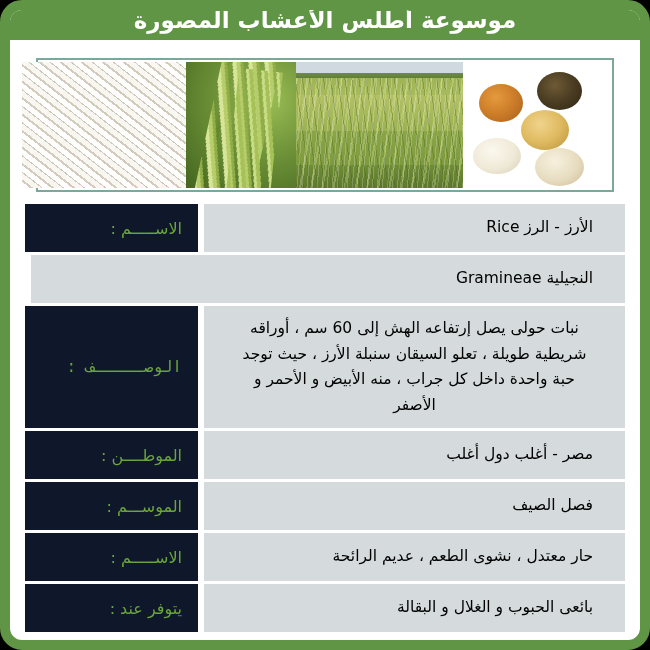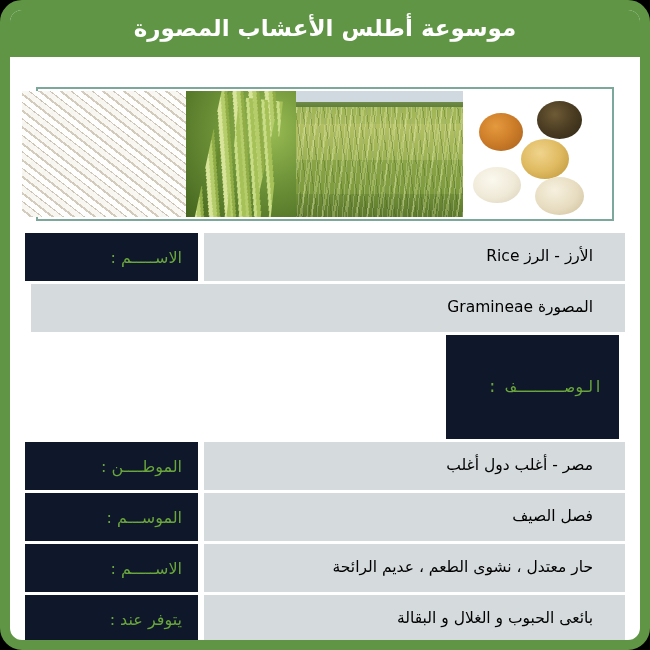--- a/index.html
+++ b/index.html
@@ -20,26 +20,26 @@
     height: 650px;
     box-sizing: border-box;
     background: #ffffff;
     border: 10px solid #5f9544;
     border-radius: 22px;
     overflow: hidden;
   }
 
   
   .header {
-    height: 57px;
+    height: 40px;
     background: #5f9544;
     display: flex;
     align-items: center;
     justify-content: center;
-    margin: -10px -10px 16px -10px;
+    margin: -10px -10px 4px -10px;
   }
   .header-title {
     color: #ffffff;
     font-size: 23px;
     font-weight: bold;
     letter-spacing: 0px;
     text-align: center;
     line-height: 1;
   }
 
@@ -248,25 +248,26 @@
 
   <div class="table">
 
     <div class="row">
       <div class="cell-value">الأرز - الرز   Rice</div>
       <div class="spacer"></div>
       <div class="cell-label">الاســـــم :</div>
     </div>
 
     <div class="row">
-      <div class="cell-value">المصورة   Gramineae</div>
+      <div class="cell-value">النجيلية   Gramineae</div>
       <div class="spacer"></div>
     </div>
 
     <div class="row tall">
+      <div class="cell-value">نبات حولى يصل إرتفاعه الهش إلى 60 سم ، أوراقه شريطية طويلة ، تعلو السيقان سنبلة الأرز ، حيث توجد حبة واحدة داخل كل جراب ، منه الأبيض و الأحمر و الأصفر</div>
       <div class="spacer"></div>
       <div class="cell-label">الوصـــــف :</div>
     </div>
 
     <div class="row">
       <div class="cell-value">مصر - أغلب دول أغلب</div>
       <div class="spacer"></div>
       <div class="cell-label">الموطــــن :</div>
     </div>
 

